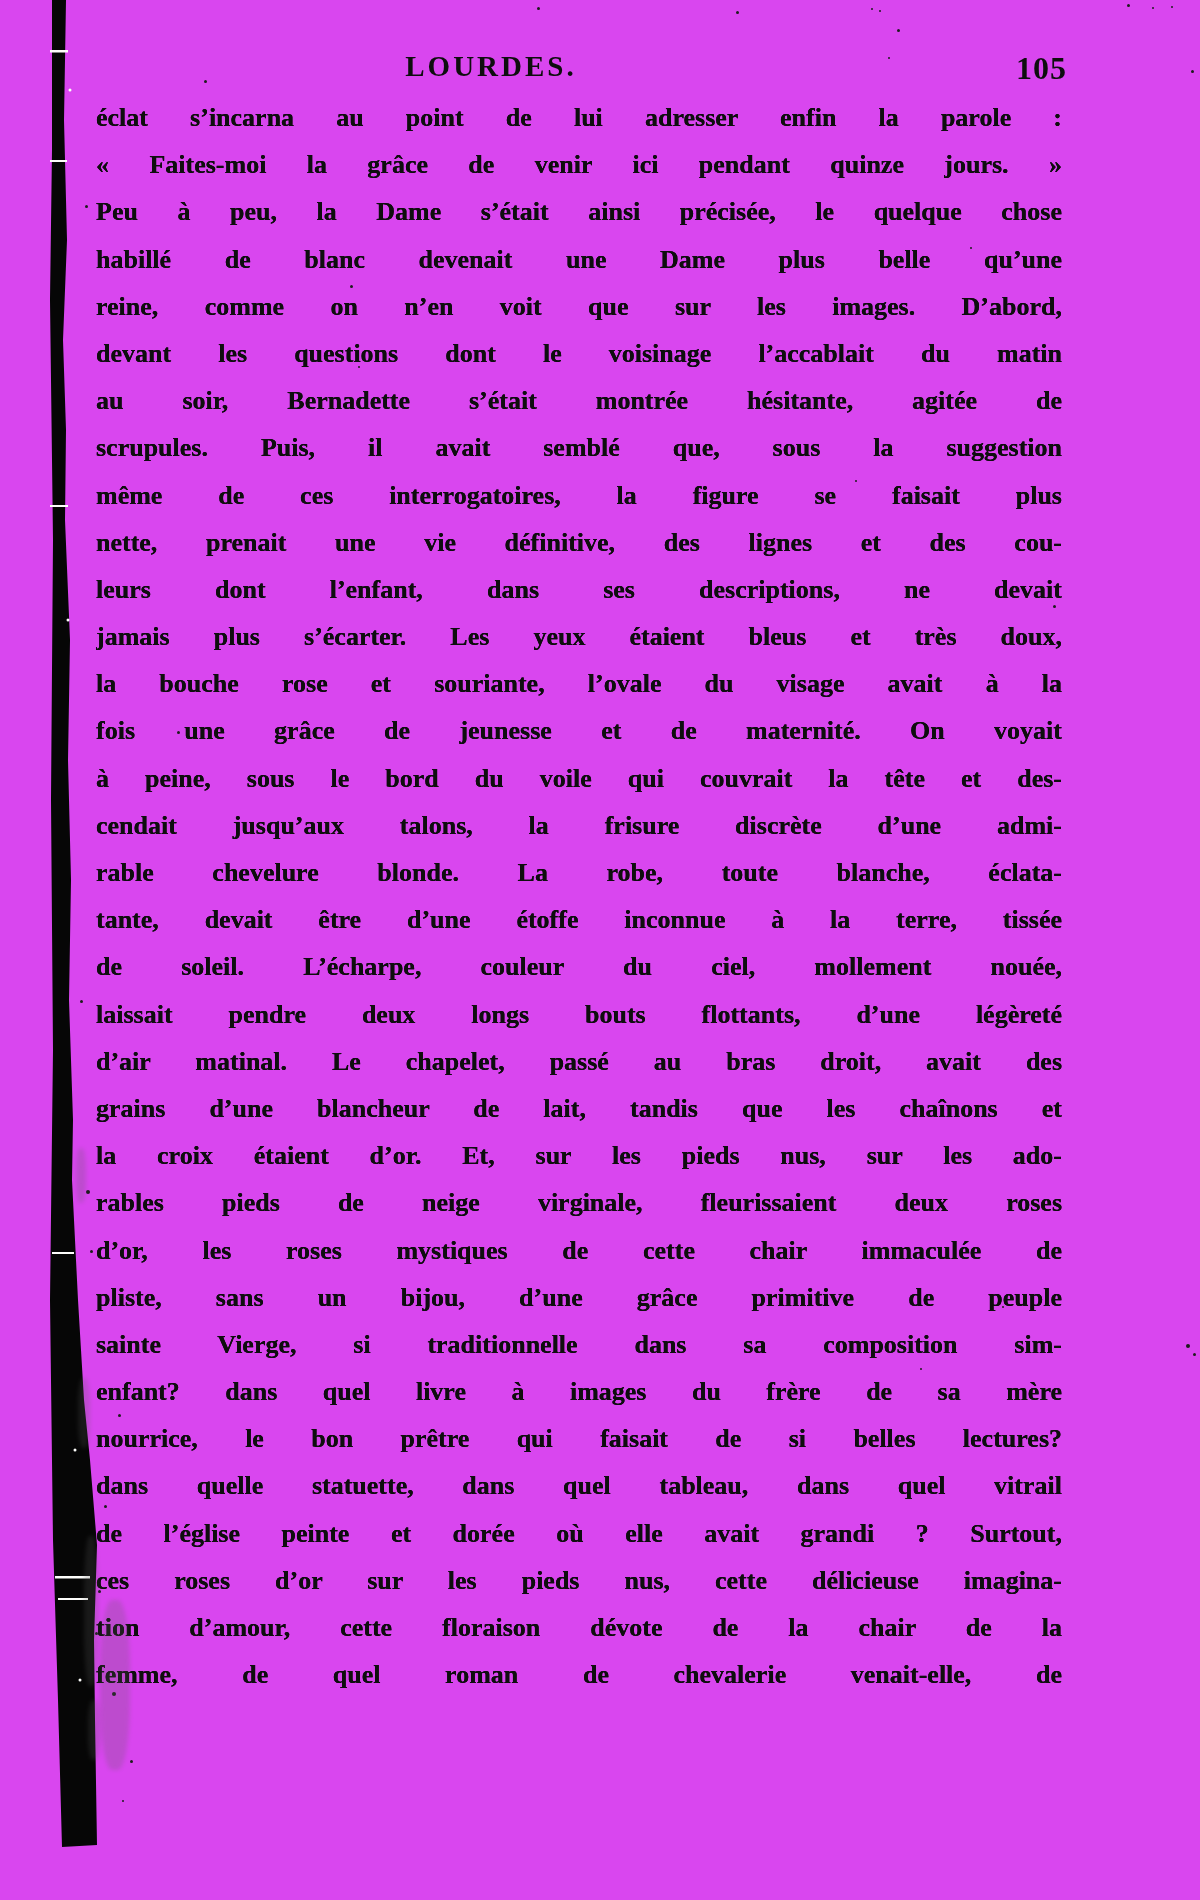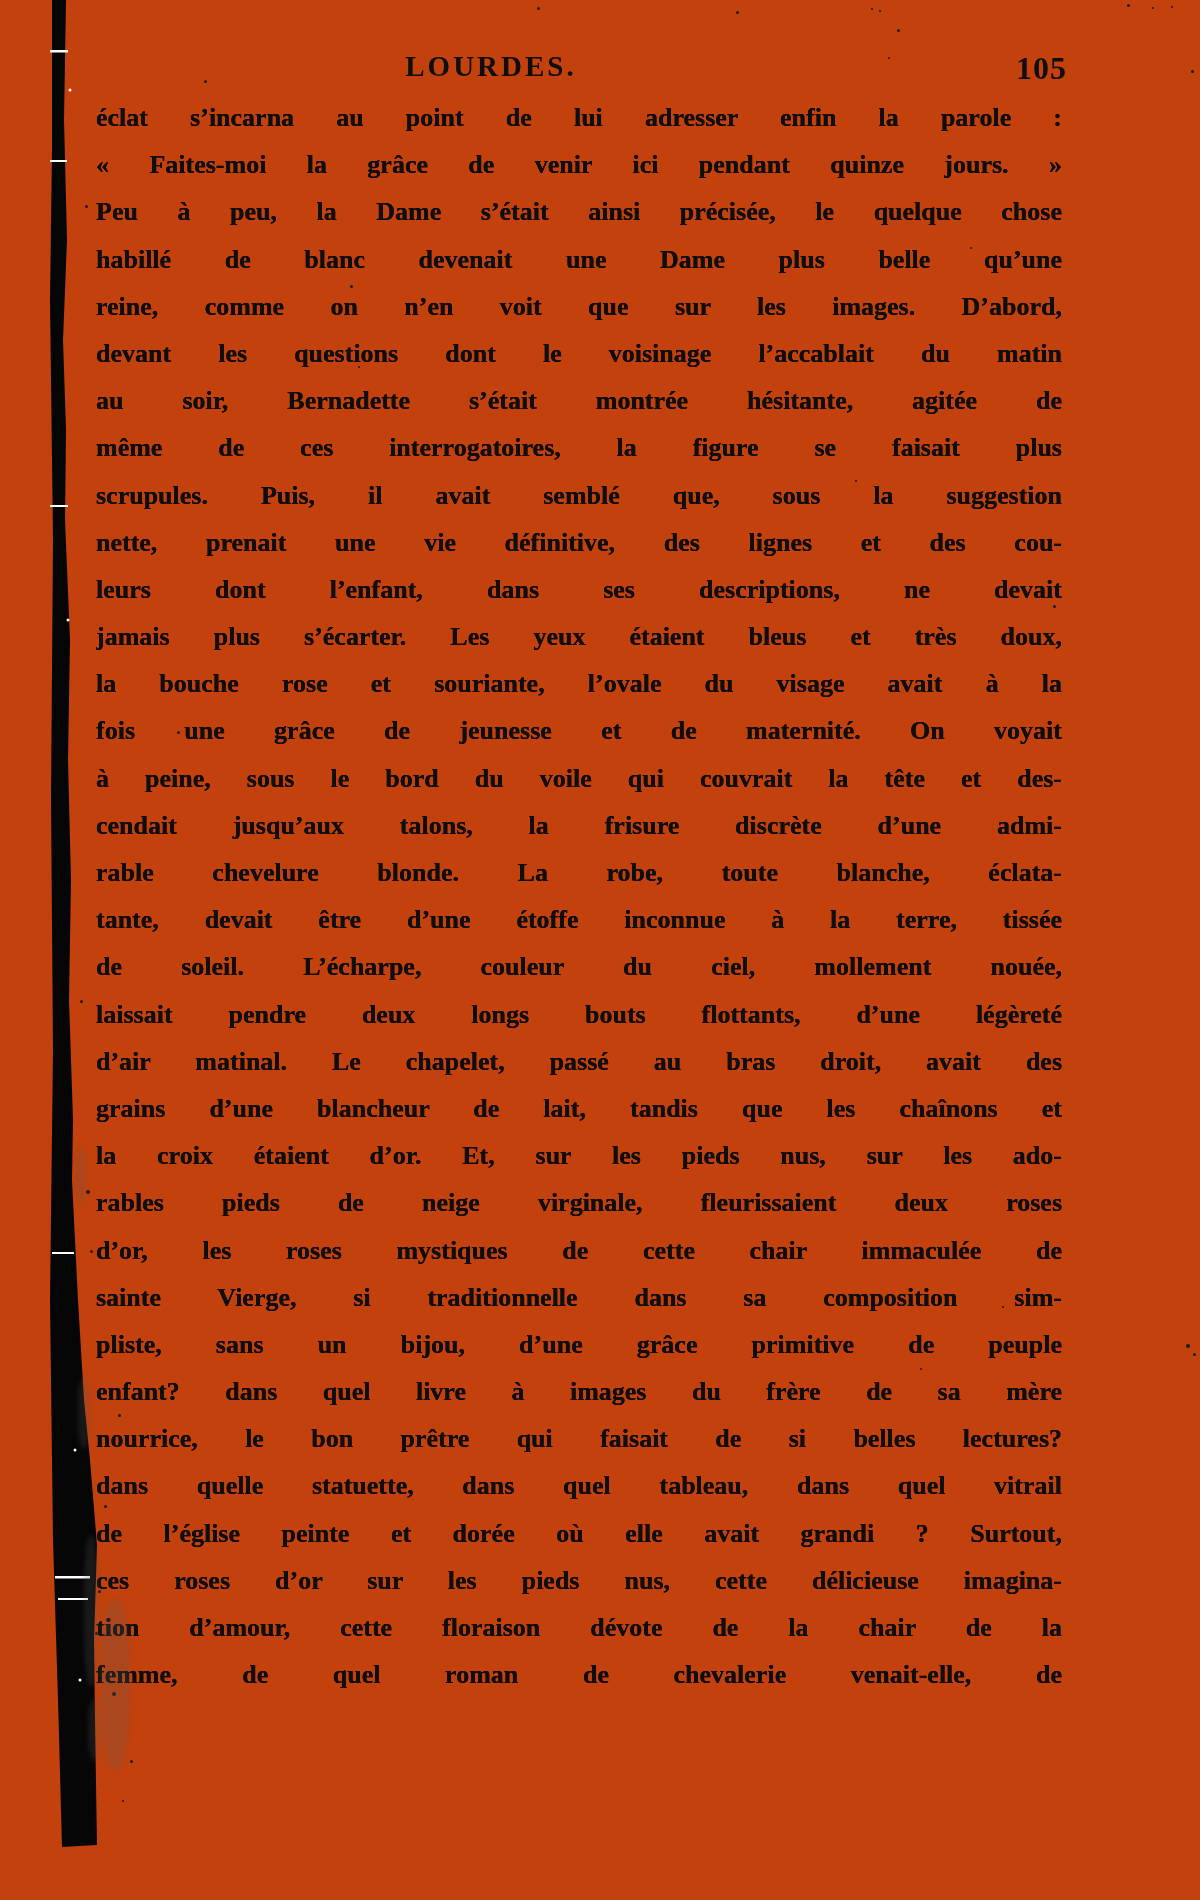--- a/index.html
+++ b/index.html
@@ -1,20 +1,20 @@
 <!DOCTYPE html>
 <html><head>
 <meta charset="utf-8">
 <style>
   html,body { margin:0; padding:0; background:#e8e8e8; }
   .page {
     position:relative;
     width:1200px; height:1900px;
     margin:0 auto;
-    background:#c2410c;
+    background:#d946ef;
     overflow:hidden;
     font-family:"Liberation Serif", serif;
     color:#0e0e0e;
   }
   
   .binding-svg { position:absolute; left:0; top:0; }
 
   .running-header {
     position:absolute; left:96px; top:50px; width:790px;
     text-align:center;
@@ -69,40 +69,40 @@
   <div class="page-number">105</div>
 
   <div class="text-block">
       <div class="text-line">éclat s’incarna au point de lui adresser enfin la parole :</div>
       <div class="text-line">« Faites-moi la grâce de venir ici pendant quinze jours. »</div>
       <div class="text-line">Peu à peu, la Dame s’était ainsi précisée, le quelque chose</div>
       <div class="text-line">habillé de blanc devenait une Dame plus belle qu’une</div>
       <div class="text-line">reine, comme on n’en voit que sur les images. D’abord,</div>
       <div class="text-line">devant les questions dont le voisinage l’accablait du matin</div>
       <div class="text-line">au soir, Bernadette s’était montrée hésitante, agitée de</div>
+      <div class="text-line">scrupules. Puis, il avait semblé que, sous la suggestion</div>
       <div class="text-line">même de ces interrogatoires, la figure se faisait plus</div>
-      <div class="text-line">scrupules. Puis, il avait semblé que, sous la suggestion</div>
       <div class="text-line">nette, prenait une vie définitive, des lignes et des cou-</div>
       <div class="text-line">leurs dont l’enfant, dans ses descriptions, ne devait</div>
       <div class="text-line">jamais plus s’écarter. Les yeux étaient bleus et très doux,</div>
       <div class="text-line">la bouche rose et souriante, l’ovale du visage avait à la</div>
       <div class="text-line">fois une grâce de jeunesse et de maternité. On voyait</div>
       <div class="text-line">à peine, sous le bord du voile qui couvrait la tête et des-</div>
       <div class="text-line">cendait jusqu’aux talons, la frisure discrète d’une admi-</div>
       <div class="text-line">rable chevelure blonde. La robe, toute blanche, éclata-</div>
       <div class="text-line">tante, devait être d’une étoffe inconnue à la terre, tissée</div>
       <div class="text-line">de soleil. L’écharpe, couleur du ciel, mollement nouée,</div>
       <div class="text-line">laissait pendre deux longs bouts flottants, d’une légèreté</div>
       <div class="text-line">d’air matinal. Le chapelet, passé au bras droit, avait des</div>
       <div class="text-line">grains d’une blancheur de lait, tandis que les chaînons et</div>
       <div class="text-line">la croix étaient d’or. Et, sur les pieds nus, sur les ado-</div>
       <div class="text-line">rables pieds de neige virginale, fleurissaient deux roses</div>
       <div class="text-line">d’or, les roses mystiques de cette chair immaculée de</div>
+      <div class="text-line">pliste, sans un bijou, d’une grâce primitive de peuple</div>
       <div class="text-line">sainte Vierge, si traditionnelle dans sa composition sim-</div>
-      <div class="text-line">pliste, sans un bijou, d’une grâce primitive de peuple</div>
       <div class="text-line">enfant? dans quel livre à images du frère de sa mère</div>
       <div class="text-line">nourrice, le bon prêtre qui faisait de si belles lectures?</div>
       <div class="text-line">dans quelle statuette, dans quel tableau, dans quel vitrail</div>
       <div class="text-line">de l’église peinte et dorée où elle avait grandi ? Surtout,</div>
       <div class="text-line">ces roses d’or sur les pieds nus, cette délicieuse imagina-</div>
       <div class="text-line">tion d’amour, cette floraison dévote de la chair de la</div>
       <div class="text-line">femme, de quel roman de chevalerie venait-elle, de</div>
     </div>
 
 <div class="speck" style="left: 537px; top: 7px; width: 3px; height: 3px;"></div>

